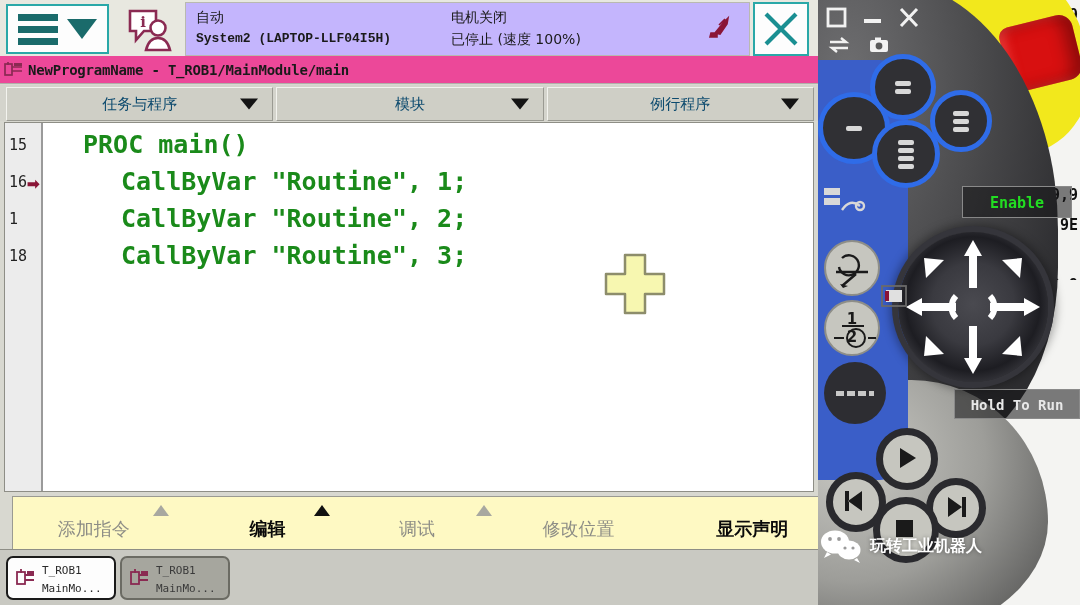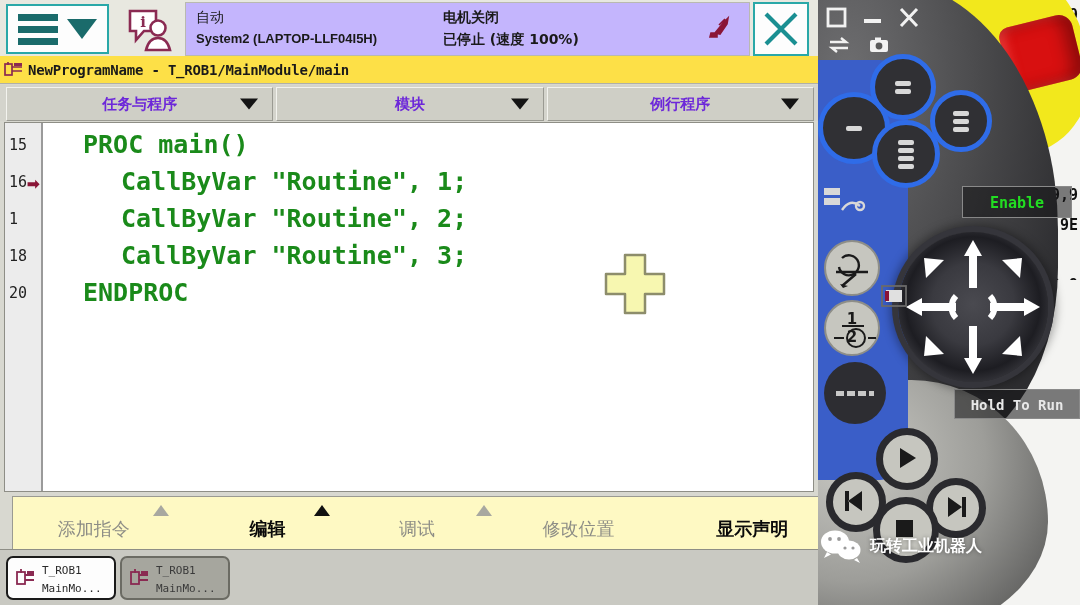--- a/index.html
+++ b/index.html
@@ -33,61 +33,61 @@
     border-right: 15px solid transparent; border-top: 20px solid #1a6b6b;
     margin-left: 2px;
   }
   .info-icon { position: absolute; left: 124px; top: 8px; width: 54px; height: 44px; }
 
   .status-box {
     position: absolute; left: 185px; top: 2px; width: 565px; height: 54px;
     background: #c4b5fd; border: 1px solid #b9b9b0;
   }
   .st-col1 { position: absolute; left: 10px; top: 3px; }
-  .st-col2 { position: absolute; left: 257px; top: 3px; font-weight: bold; }
+  .st-col2 { position: absolute; left: 265px; top: 3px; }
   .st-line1 {
     font-family: "DejaVu Sans", sans-serif; font-size: 14px;
     color: #1a1a1a; line-height: 22px; white-space: nowrap;
   }
   .st-line2 {
-    font-family: Liberation Sans, sans-serif; font-size: 13px;
+    font-family: Liberation Mono, monospace; font-size: 13px;
     color: #1a1a1a; line-height: 22px; font-weight: bold; white-space: nowrap;
   }
   .robot-glyph { position: absolute; right: 18px; top: 12px; width: 24px; height: 26px; }
   .close-btn {
     position: absolute; left: 753px; top: 2px; width: 56px; height: 54px;
     background: #fdfdfd; border: 2px solid #2aa8a8;
     display: flex; align-items: center; justify-content: center;
   }
 
   
   .breadcrumb {
     position: absolute; left: 0; top: 56px; width: 818px; height: 28px;
-    background: #fde047; border-bottom: 1px solid #b0b0a8;
+    background: #ec4899; border-bottom: 1px solid #b0b0a8;
     display: flex; align-items: center; padding-left: 4px;
   }
   .bc-icon { width: 20px; height: 19px; margin-right: 4px; flex: none; }
   .bc-text {
     font-family: "DejaVu Sans Mono", monospace; font-size: 14px;
     font-weight: bold; color: #1a1a1a; letter-spacing: -0.2px;
   }
 
   
   .selector-bar {
     position: absolute; left: 0; top: 85px; width: 818px; height: 36px;
     display: flex; background: #d4d4cc; padding: 2px 4px 0 6px; gap: 3px;
   }
   .sel {
     flex: 1; background: #cfcfc6;
     border: 1px solid #9a9a92; border-top-color: #f3f3ee; border-left-color: #f3f3ee;
     display: flex; align-items: center; justify-content: center; position: relative;
   }
   .sel-label {
     font-family: "DejaVu Sans", sans-serif; font-size: 15px;
-    font-weight: bold; color: #6d28d9;
+    font-weight: normal; color: #0c4a6e;
   }
   .sel-arrow {
     position: absolute; right: 14px; top: 50%; transform: translateY(-50%);
     width: 0; height: 0; border-left: 9px solid transparent;
     border-right: 9px solid transparent; border-top: 11px solid #141414;
   }
 
   
   .editor {
     position: absolute; left: 4px; top: 122px; width: 810px; height: 370px;
@@ -330,24 +330,20 @@
           <span class="lineno">1</span>
           <span class="ctext ind1">CallByVar "Routine", 2;</span>
         </div>
 
         <div class="crow">
           <span class="lineno">18</span>
           <span class="ctext ind1">CallByVar "Routine", 3;</span>
         </div>
 
 
-        <div class="crow">
-          <span class="lineno">20</span>
-          <span class="ctext ind0">ENDPROC</span>
-        </div>
 
       </div>
 
       <svg class="mark-plus" viewBox="0 0 66 66">
         <path d="M23 4 h20 v19 h19 v20 h-19 v19 h-20 v-19 h-19 v-20 h19 z" fill="#f7f7b0" stroke="#8d8d6b" stroke-width="2.5" stroke-linejoin="round"></path>
       </svg>
 
     </div>
 
     <div class="action-bar">

